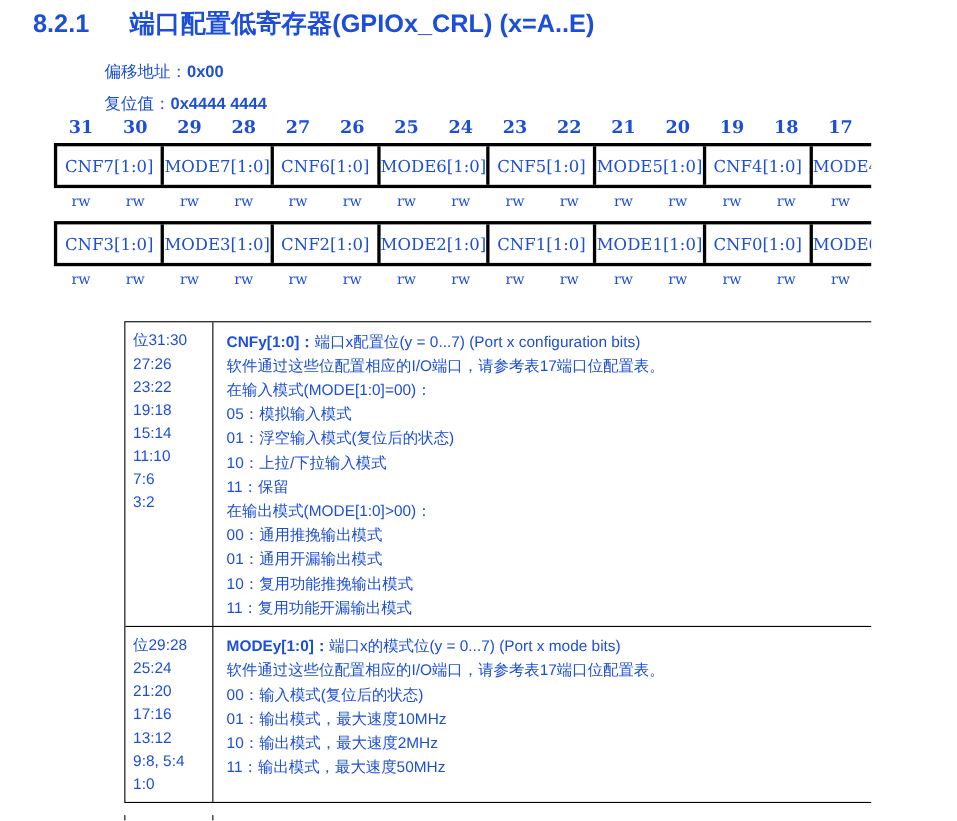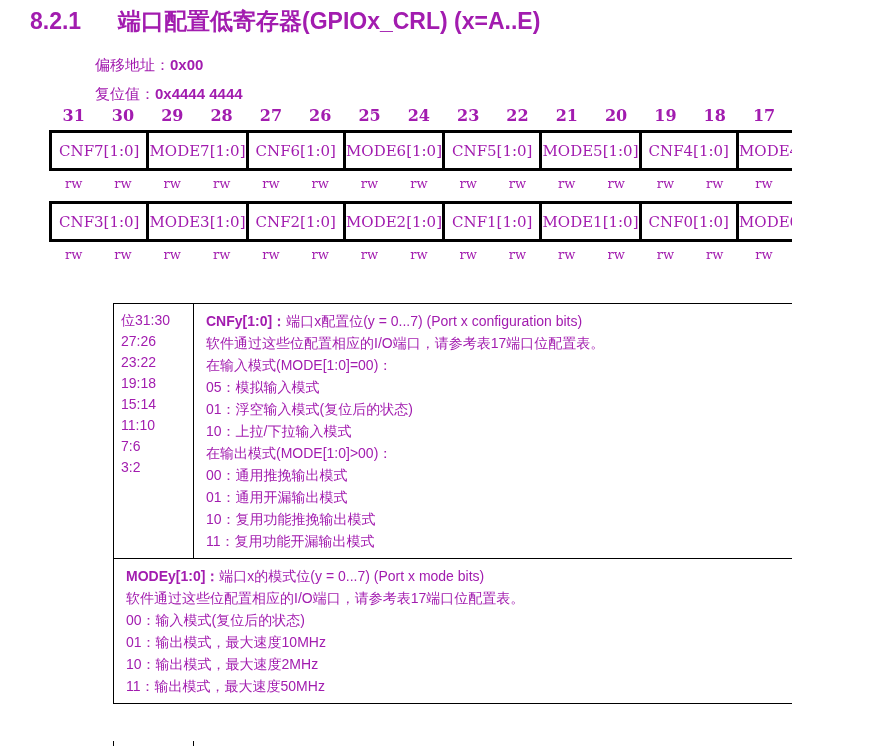--- a/index.html
+++ b/index.html
@@ -1,18 +1,18 @@
 <!DOCTYPE html>
 <html><head>
 <meta charset="utf-8">
 <style>
   html, body { margin:0; padding:0; background:#ffffff; }
   .page {
     position:relative; width:792px; height:746px; background:#ffffff;
-    color:#a21caf; font-family:"Liberation Sans","DejaVu Sans",sans-serif;
+    color:#1d4ed8; font-family:"Liberation Sans","DejaVu Sans",sans-serif;
     overflow:hidden;
   }
 
   
   .heading { position:absolute; left:30px; top:7px; display:flex; font-weight:bold; font-size:23px; line-height:28px; }
   .sec-num  { width:88px; }
   .sec-title{ white-space:nowrap; }
 
   
   .meta-line { position:absolute; left:95px; font-size:15px; line-height:20px; white-space:nowrap; }
@@ -36,21 +36,21 @@
   }
   .reg-cell {
     flex:1 1 0; display:flex; align-items:center; justify-content:center;
     font-family:"DejaVu Serif","Liberation Serif",serif; font-size:15px;
     border-left:3px solid #000; white-space:nowrap;
   }
   .reg-cell:first-child { border-left:none; }
 
   
   .desc-table {
-    position:absolute; left:113px; top:303px; width:721px;
+    position:absolute; left:113px; top:292px; width:721px;
     box-sizing:border-box; border:1px solid #000; font-size:14px;
   }
   .desc-row { display:flex; }
   .desc-row + .desc-row { border-top:1px solid #000; }
   .col-bits {
     width:80px; flex:0 0 80px; box-sizing:border-box;
     border-right:1px solid #000; padding:6px 2px 6px 7px;
     line-height:21px; white-space:nowrap;
   }
   .col-desc { flex:1 1 auto; padding:6px 6px 6px 12px; line-height:22px; }
@@ -170,28 +170,38 @@
           <div class="bit-range">7:6</div>
           <div class="bit-range">3:2</div>
         </div>
         <div class="col-desc">
           <div class="desc-line"><span class="field-name">CNFy[1:0]：</span><span class="field-title">端口x配置位(y = 0...7) (Port x configuration bits)</span></div>
           <div class="desc-line">软件通过这些位配置相应的I/O端口，请参考表17端口位配置表。</div>
           <div class="desc-line">在输入模式(MODE[1:0]=00)：</div>
           <div class="desc-line">05：模拟输入模式</div>
           <div class="desc-line">01：浮空输入模式(复位后的状态)</div>
           <div class="desc-line">10：上拉/下拉输入模式</div>
+          <div class="desc-line">11：保留</div>
           <div class="desc-line">在输出模式(MODE[1:0]&gt;00)：</div>
           <div class="desc-line">00：通用推挽输出模式</div>
           <div class="desc-line">01：通用开漏输出模式</div>
           <div class="desc-line">10：复用功能推挽输出模式</div>
           <div class="desc-line">11：复用功能开漏输出模式</div>
         </div>
       </div>
       <div class="desc-row">
+        <div class="col-bits">
+          <div class="bit-range">位29:28</div>
+          <div class="bit-range">25:24</div>
+          <div class="bit-range">21:20</div>
+          <div class="bit-range">17:16</div>
+          <div class="bit-range">13:12</div>
+          <div class="bit-range">9:8, 5:4</div>
+          <div class="bit-range">1:0</div>
+        </div>
         <div class="col-desc">
           <div class="desc-line"><span class="field-name">MODEy[1:0]：</span><span class="field-title">端口x的模式位(y = 0...7) (Port x mode bits)</span></div>
           <div class="desc-line">软件通过这些位配置相应的I/O端口，请参考表17端口位配置表。</div>
           <div class="desc-line">00：输入模式(复位后的状态)</div>
           <div class="desc-line">01：输出模式，最大速度10MHz</div>
           <div class="desc-line">10：输出模式，最大速度2MHz</div>
           <div class="desc-line">11：输出模式，最大速度50MHz</div>
         </div>
       </div>
     </div>

